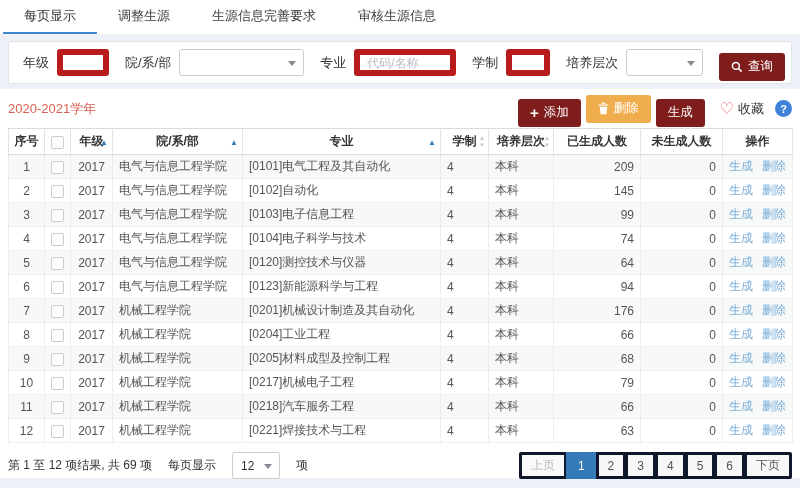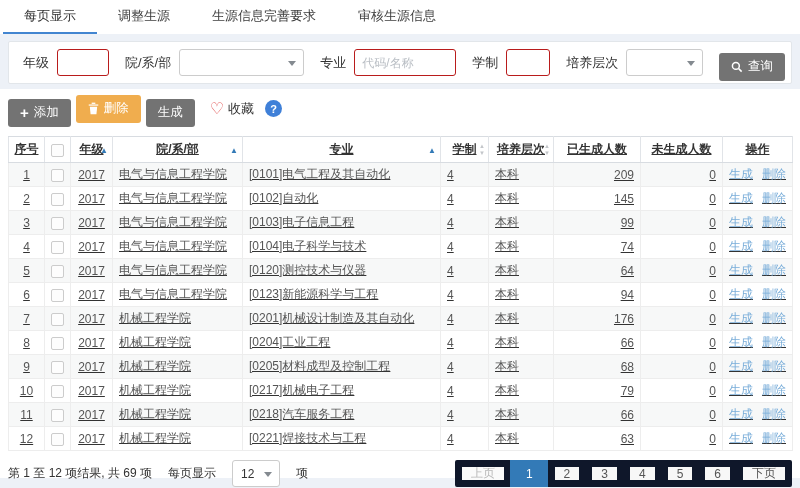--- a/index.html
+++ b/index.html
@@ -13,65 +13,65 @@
   
   .tabbar { background:#fff; height:34px; display:flex; align-items:stretch; padding-left:3px; }
   .tab { padding:0 21px; display:flex; align-items:center; font-size:13px; color:#3d3d3d;
          cursor:pointer; border-bottom:2px solid transparent; white-space:nowrap; }
   .tab.active { border-bottom-color:#4285d0; color:#333; }
   
   .filterbox { margin:7px 8px 5px; background:#fff; border:1px solid #e2e6ea; border-radius:2px;
                height:43px; display:flex; align-items:center; padding:0 6px 0 14px; }
   .flabel { margin-right:8px; font-size:13px; color:#333; white-space:nowrap; }
   .fctl { margin-right:16px; }
-  .finput { height:27px; border:1px solid #b91c1c; border-radius:3px; padding:0 7px; font-size:12px;
+  .finput { height:27px; border:6px solid #b91c1c; border-radius:3px; padding:0 7px; font-size:12px;
             color:#333; outline:none; font-family:inherit; }
   .finput::placeholder { color:#b9bec4; }
   .w52{width:52px} .w132{width:132px} .w102{width:102px} .w44{width:44px} .w80{width:80px}
   .fselect { height:27px; border:1px solid #ccc; border-radius:3px; background:#fff; position:relative;
              display:inline-flex; align-items:center; padding:0 20px 0 8px; cursor:pointer; }
   .caret { position:absolute; right:7px; top:11px; width:0; height:0;
            border-left:4px solid transparent; border-right:4px solid transparent; border-top:5px solid #848a90; }
   .btn { border:none; border-radius:3px; height:28px; display:inline-flex; align-items:center; gap:5px;
          padding:0 12px; font-size:12.5px; color:#fff; cursor:pointer; font-family:inherit; white-space:nowrap; }
-  .btn.blue { background:#737373;margin-top:8px; }
+  .btn.blue { background:#7f1d1d;margin-top:8px; }
   .btn.orange { background:#f0ad4e; }
   .plus { font-size:15px; font-weight:bold; line-height:1; margin-top:-1px; }
   
   .main { background:#fff; height:389px; padding:4px 8px 0; }
   .toolbar { display:flex; align-items:center; justify-content:space-between; height:31px; }
   .year { color:#dd6054; font-size:13px; }
   .actions { display:flex; align-items:center; gap:5px; }
   .fav { display:flex; align-items:center; gap:4px; margin:0 6px 0 10px; cursor:pointer; font-size:13px; color:#333; }
   .heart { color:#e25555; font-size:16px; line-height:1; }
   .help { width:17px; height:17px; border-radius:50%; background:#3f80d8; color:#fff; display:flex;
           align-items:center; justify-content:center; font-size:11px; font-weight:bold; cursor:pointer; }
   
-  table { width:100%; border-collapse:collapse; table-layout:fixed; margin-top:12px;text-decoration:underline; }
+  table { width:100%; border-collapse:collapse; table-layout:fixed; margin-top:4px; }
   thead th { height:26px; border:1px solid #e1e4e8; border-top-color:#d8dce1; border-bottom-color:#d8dce1;
              font-weight:bold; font-size:12px; color:#333; position:relative; padding:0 4px;
              text-align:center; white-space:nowrap; }
   tbody td { height:24px; border:1px solid #ededed; font-size:12px; color:#555; padding:0 6px;
              white-space:nowrap; overflow:hidden; }
   tbody tr:nth-child(odd) { background:#f7f8f8; }
   td.c, th.c { text-align:center; }
   td.r { text-align:right; }
   td.l { text-align:left; }
   .sort-asc { color:#337ab7; font-size:8px; position:absolute; right:4px; top:9px; }
   .sort-both { position:absolute; right:3px; top:6px; display:flex; flex-direction:column;
                color:#c3c6ca; font-size:6px; line-height:7px; }
   .link { color:#79add9; cursor:pointer; text-decoration:none; margin-right:9px; }
   input[type=checkbox] { appearance:none; -webkit-appearance:none; width:13px; height:13px;
       border:1px solid #ccc; border-radius:2px; background:#fdfdfd; margin:0; vertical-align:middle; cursor:pointer; }
   
   .footerbar { display:flex; align-items:center; justify-content:space-between; margin-top:9px; }
   .summary { display:flex; align-items:center; gap:16px; color:#333; font-size:12px; }
   .pp-select { width:48px; height:27px; }
   .pager { display:flex; }
-  .pbtn { min-width:27px; height:27px; border:7px solid #0f172a; background:#f7f7f7; color:#555;
+  .pbtn { min-width:27px; height:27px; border:3px solid #0f172a; background:#f7f7f7; color:#555;
           display:flex; align-items:center; justify-content:center; padding:0 9px; margin-left:-1px;
           font-size:12px; cursor:pointer; }
   .pbtn.disabled { color:#b9b9b9; background:#fafafa; cursor:default; }
   .pbtn.active { background:#337ab7; border-color:#337ab7; color:#fff; }
   .pbtn:first-child { margin-left:0; border-radius:2px 0 0 2px; }
   .pbtn:last-child { border-radius:0 2px 2px 0; }
 </style>
 </head>
 <body>
 
@@ -104,20 +104,21 @@
         <circle cx="6.5" cy="6.5" r="4.6" fill="none" stroke="#fff" stroke-width="2"></circle>
         <line x1="10.2" y1="10.2" x2="14.2" y2="14.2" stroke="#fff" stroke-width="2"></line>
       </svg>
       <span>查询</span>
     </button>
   </div>
 
   <div class="main">
 
     <div class="toolbar">
+      <span class="year">2020-2021学年</span>
       <div class="actions">
         <button class="btn blue">
           <span class="plus">+</span>
           <span>添加</span>
         </button>
         <button class="btn orange">
           <svg width="11" height="13" viewBox="0 0 12 14">
             <rect x="0.8" y="2.6" width="10.4" height="1.3" fill="#fff"></rect>
             <rect x="4" y="0.6" width="4" height="1.4" fill="#fff"></rect>
             <path d="M2 5 h8 l-0.8 8.4 h-6.4 z" fill="#fff"></path>

